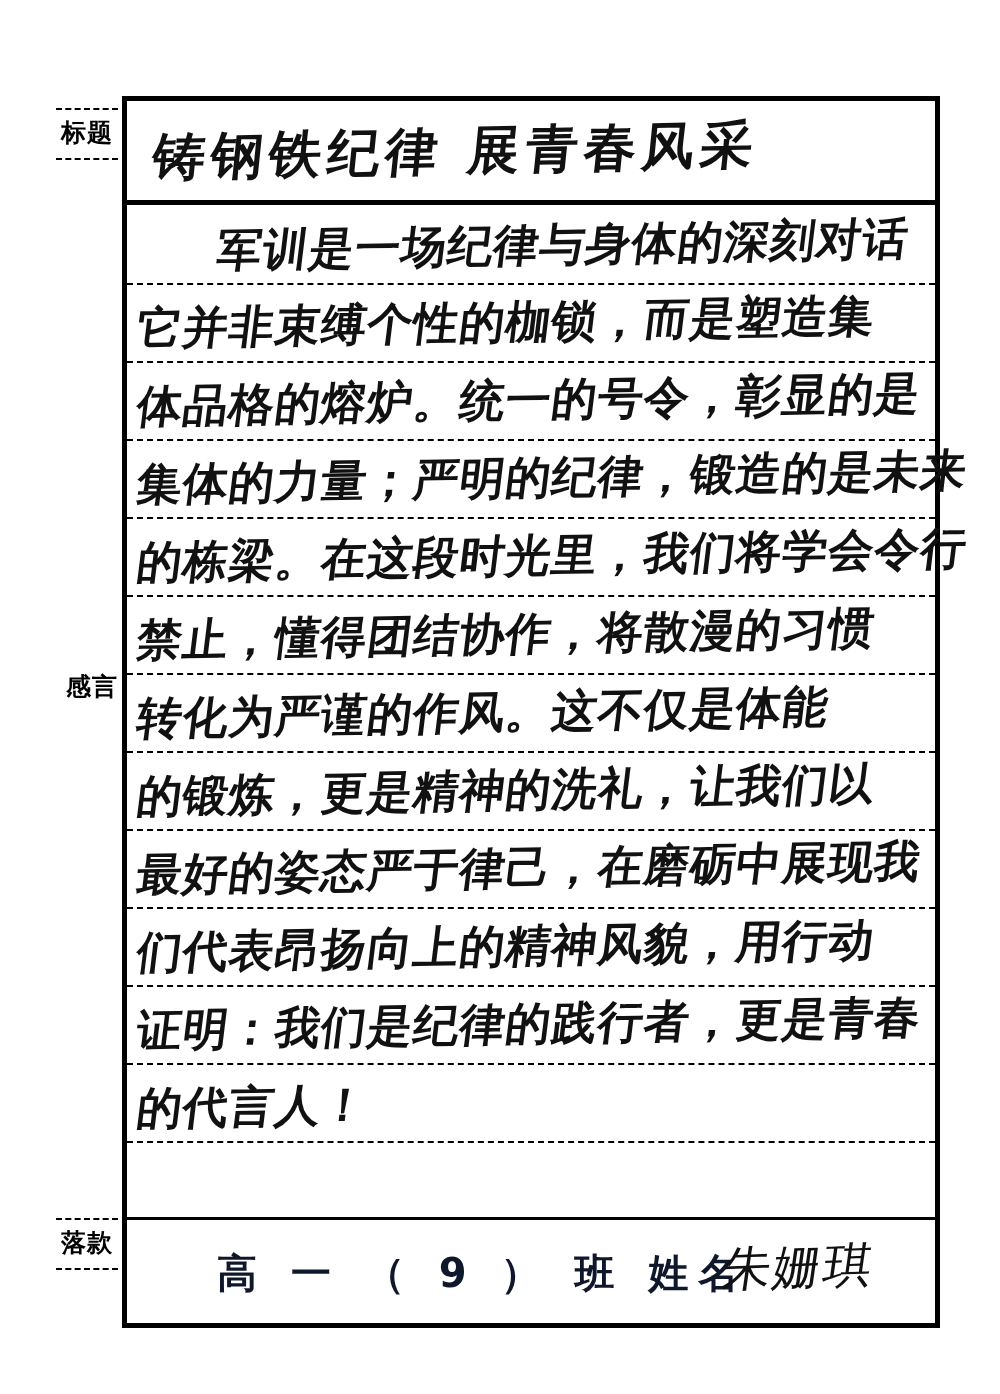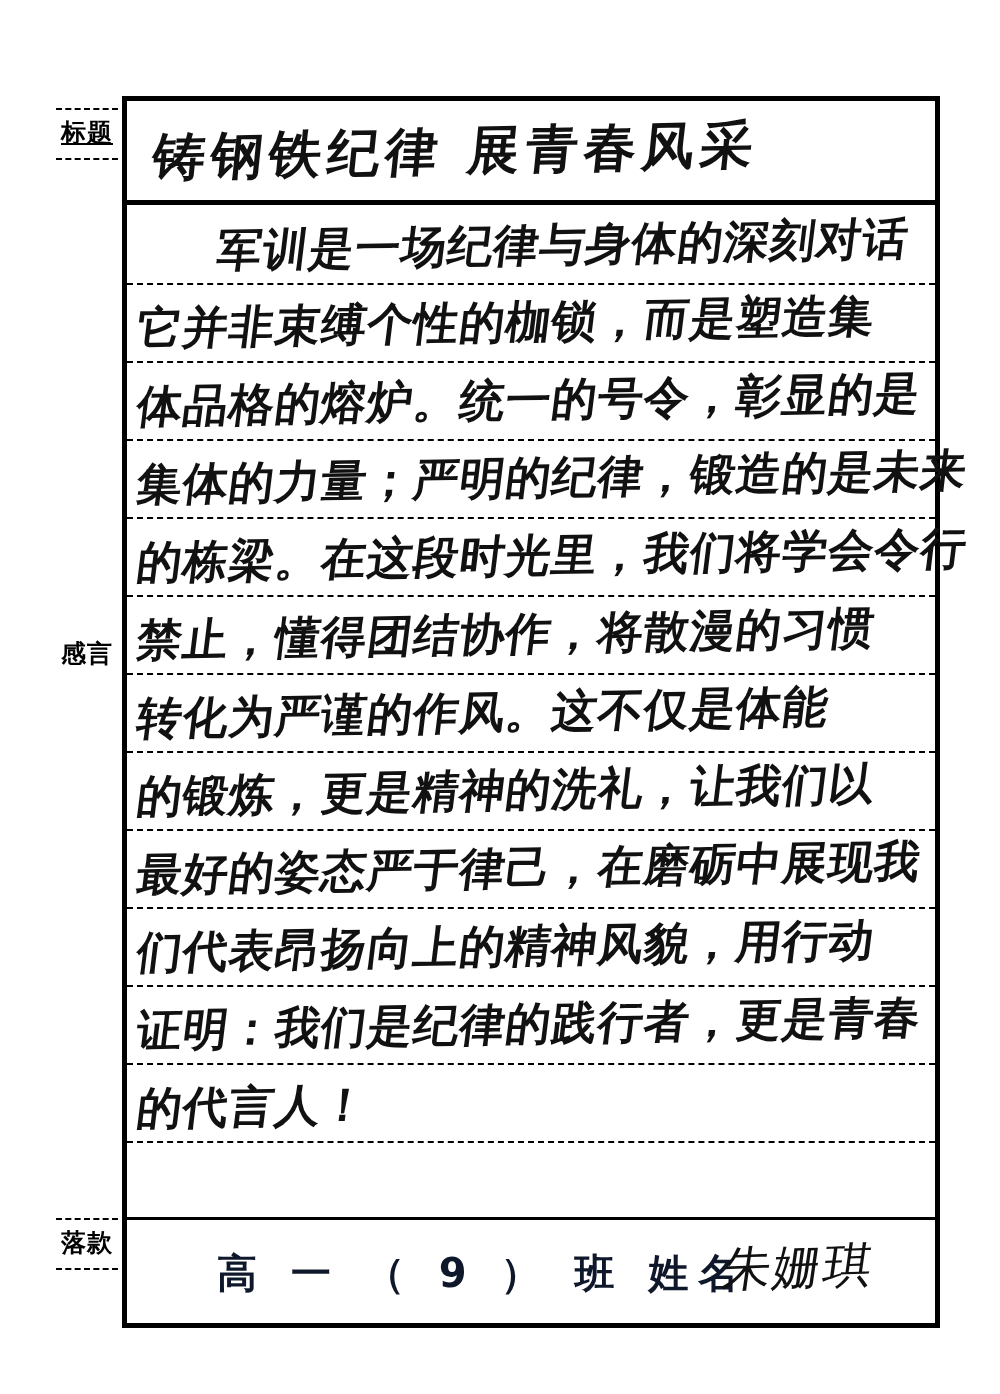--- a/index.html
+++ b/index.html
@@ -44,24 +44,24 @@
     letter-spacing: 1px;
     color: #000;
   }
   .side-label span { display: block; }
 
   .side-label.title-label {
     top: 12px;
     border-top: 2px dashed #000;
     border-bottom: 2px dashed #000;
     padding: 8px 0 10px 0;
-    text-decoration: underline;
   }
   .side-label.body-label {
-    top: 543px;
+    top: 576px;
+    text-align: right;
   }
   .side-label.sign-label {
     top: 1122px;
     border-top: 2px dashed #000;
     border-bottom: 2px dashed #000;
     padding: 8px 0 10px 0;
     font-family: Liberation Serif, serif;
   }
 
   

